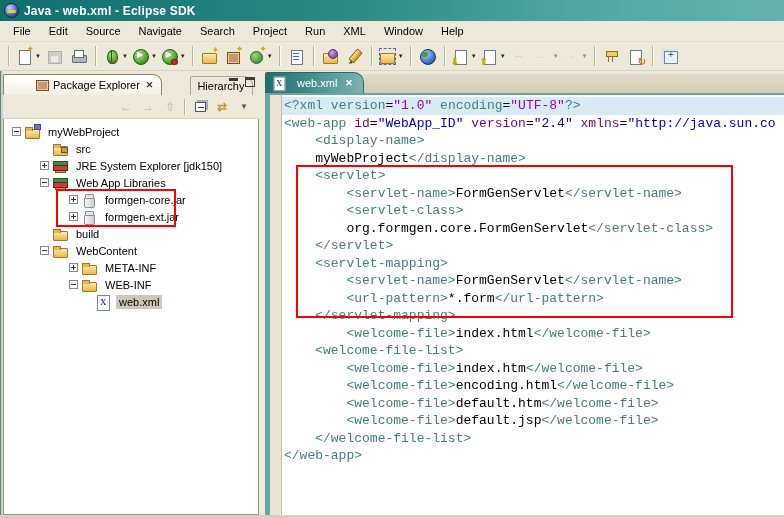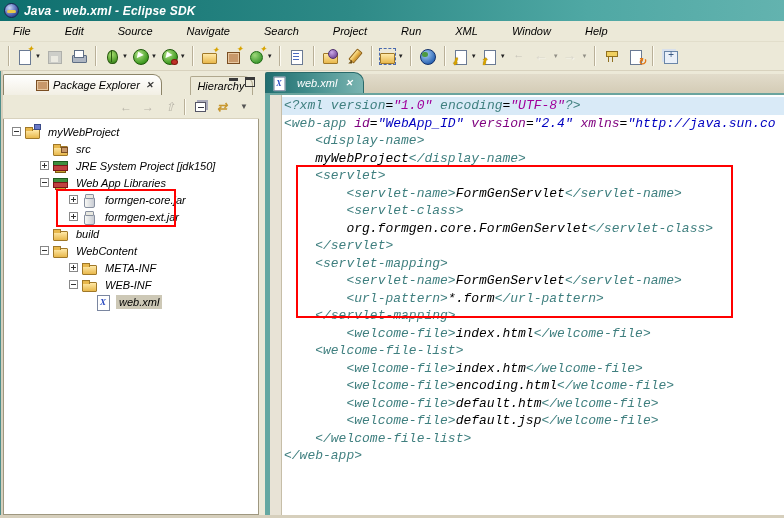--- a/index.html
+++ b/index.html
@@ -1,38 +1,37 @@
 <!DOCTYPE html>
 <html style="--annotation-color: #FF0000; --tag-color: #3F7F7F; --attr-color: #7F007F; --value-color: #0000C0; --pi-value-color: #A0009C; --line-highlight: #D9EAF7; --titlebar-teal: #0E6F6E; --active-tab-teal: #3E8A89; --selection-tan: #CDC8B6;"><head>
 <meta charset="utf-8">
 <style>
   html,body{margin:0;padding:0;background:#fff;}
   *{box-sizing:border-box;}
   #window{
     position:relative;width:784px;height:518px;overflow:hidden;
-    font-family:"Liberation Sans",sans-serif;background:#ECE9D8;font-style:italic;
+    font-family:"Liberation Sans",sans-serif;background:#ECE9D8;
   }
   
   #titlebar{
     position:absolute;left:0;top:0;width:784px;height:21px;
     background:linear-gradient(90deg,#0E6F6E 0%,#2E8A87 45%,#4FA8A4 75%,#63B3AF 100%);
     display:flex;align-items:center;padding-left:4px;color:#fff;
   }
   #titlebar .title{font-size:12px;font-weight:bold;margin-left:5px;letter-spacing:.2px;}
   .eclipse-ic{width:15px;height:15px;border-radius:50%;
     background:radial-gradient(circle at 35% 30%,#CBD7F0 0%,#7A8FD0 35%,#3A4E9A 70%,#232E66 100%);
     border:1px solid #1A2350;position:relative;}
   .eclipse-ic::after{content:"";position:absolute;left:2px;top:6px;width:9px;height:3px;
     background:#E8C84A;border-radius:2px;}
   
   #menubar{
     position:absolute;left:0;top:21px;width:784px;height:21px;background:#ECE9D8;
     display:flex;align-items:center;padding-left:4px;font-size:11px;color:#000;
     border-bottom:1px solid #E2DECB;
-    gap:16px;
   }
   .menu-item{padding:3px 9px;cursor:default;}
   
   #toolbar{
     position:absolute;left:0;top:42px;width:784px;height:29px;background:#ECE9D8;
     display:flex;align-items:center;padding-left:4px;overflow:hidden;
     border-bottom:1px solid #D8D2BE;
   }
   .tb-sep{width:2px;height:20px;border-left:1px solid #B9B098;border-right:1px solid #FDFBF2;margin:0 4px;}
   .tb-btn{height:24px;min-width:24px;display:flex;align-items:center;justify-content:center;padding:0 2px;}
@@ -325,21 +324,21 @@
             <span class="tlabel">src</span>
           </div>
           <div class="trow">
             <span style="width: 33px; flex: 0 0 auto;"></span>
             <span class="texp">
               <span class="expbox plus"></span>
             </span>
             <span class="ti icon-library">
               <i class="dec"></i>
             </span>
-            <span class="tlabel">JRE System Project [jdk150]</span>
+            <span class="tlabel">JRE System Explorer [jdk150]</span>
           </div>
           <div class="trow">
             <span style="width: 33px; flex: 0 0 auto;"></span>
             <span class="texp">
               <span class="expbox"></span>
             </span>
             <span class="ti icon-library">
               <i class="dec"></i>
             </span>
             <span class="tlabel">Web App Libraries</span>

